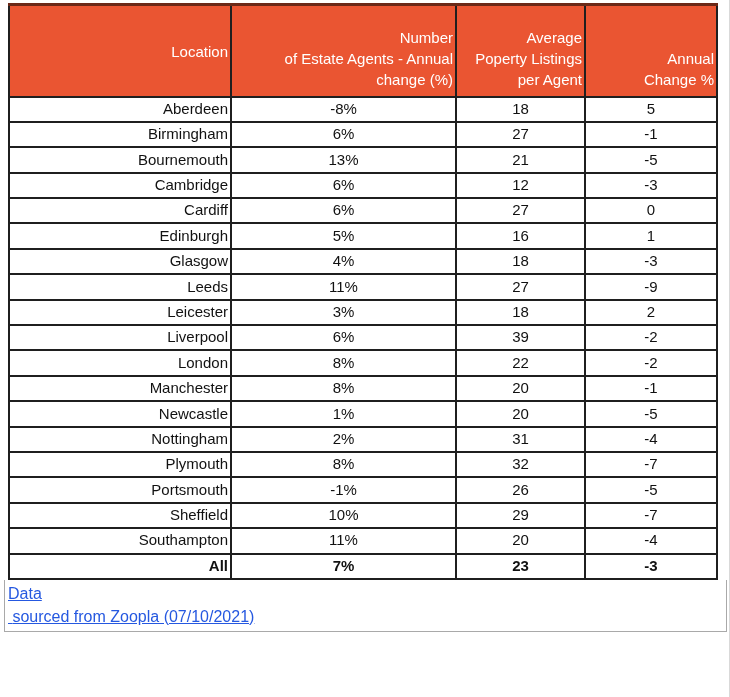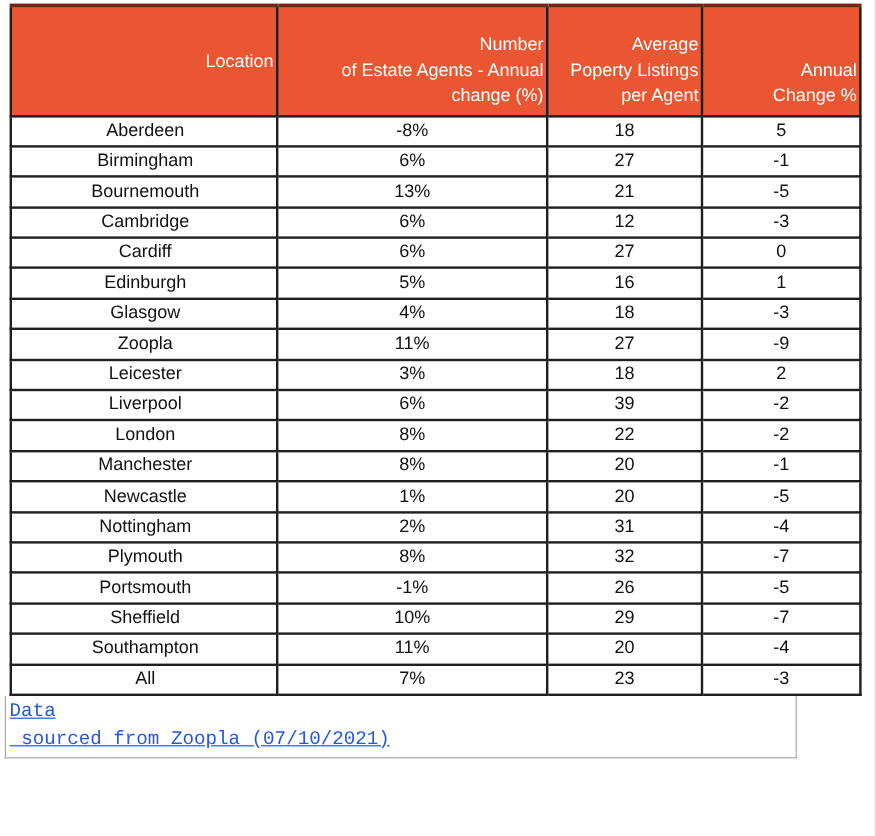--- a/index.html
+++ b/index.html
@@ -53,32 +53,31 @@
   thead th.loc-head { vertical-align: middle; padding-bottom: 0; }
 
   tbody td {
     font-size: 15px;
     height: 25.4px;
     padding: 1px 2px;
     line-height: 1.25;
     white-space: nowrap;
     overflow: hidden;
   }
-  td.loc-cell   { text-align: center; padding-left: 4px; }
+  td.loc-cell   { text-align: right; padding-left: 4px; }
   td.num-cell   { text-align: center; }
-  tr.total-row td { font-weight: normal; }
+  tr.total-row td { font-weight: bold; }
 
   .footer-box {
     margin-left: 4px;
-    width: 660px;
+    width: 723px;
     border-left: 1px solid var(--footer-border);
     border-right: 1px solid var(--footer-border);
     border-bottom: 1px solid var(--footer-border);
     padding: 2px 2px 3px 3px;
-    font-family: Liberation Mono, monospace;
   }
   .footer-box a {
     display: block;
     color: var(--link-blue);
     text-decoration: underline;
     font-size: 16px;
     line-height: 23px;
     white-space: pre-wrap;
     cursor: pointer;
   }
@@ -145,21 +144,21 @@
       <td class="num-cell">16</td>
       <td class="num-cell">1</td>
     </tr>
         <tr>
       <td class="loc-cell">Glasgow</td>
       <td class="num-cell">4%</td>
       <td class="num-cell">18</td>
       <td class="num-cell">-3</td>
     </tr>
         <tr>
-      <td class="loc-cell">Zoopla</td>
+      <td class="loc-cell">Leeds</td>
       <td class="num-cell">11%</td>
       <td class="num-cell">27</td>
       <td class="num-cell">-9</td>
     </tr>
         <tr>
       <td class="loc-cell">Leicester</td>
       <td class="num-cell">3%</td>
       <td class="num-cell">18</td>
       <td class="num-cell">2</td>
     </tr>

